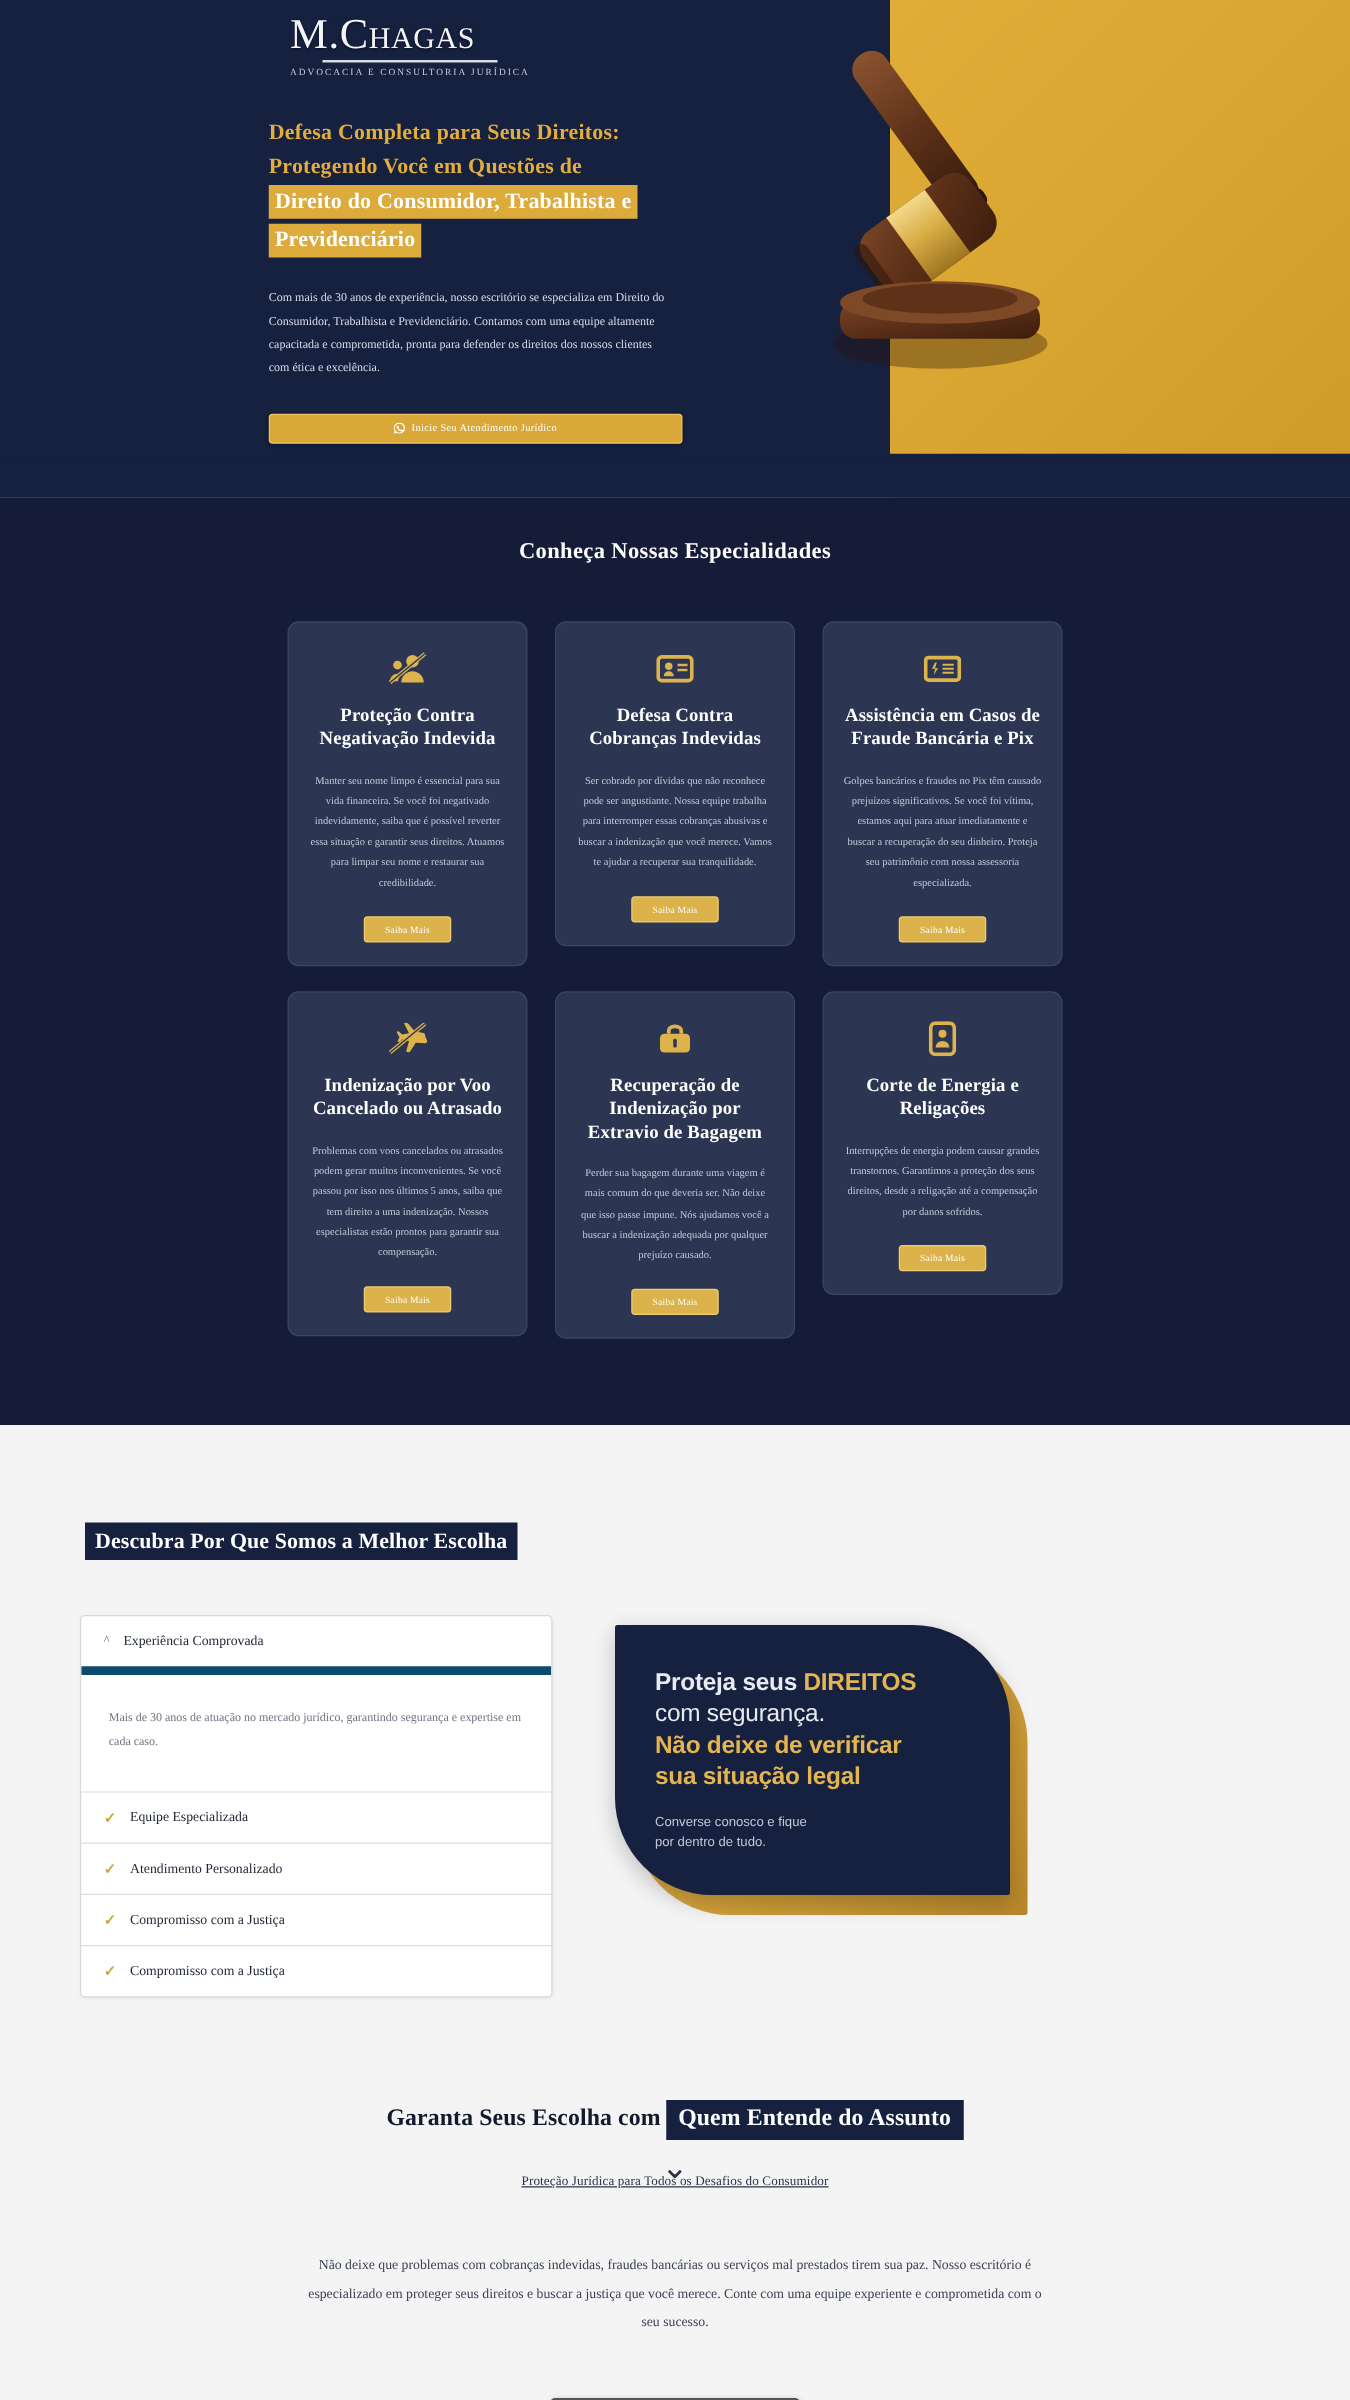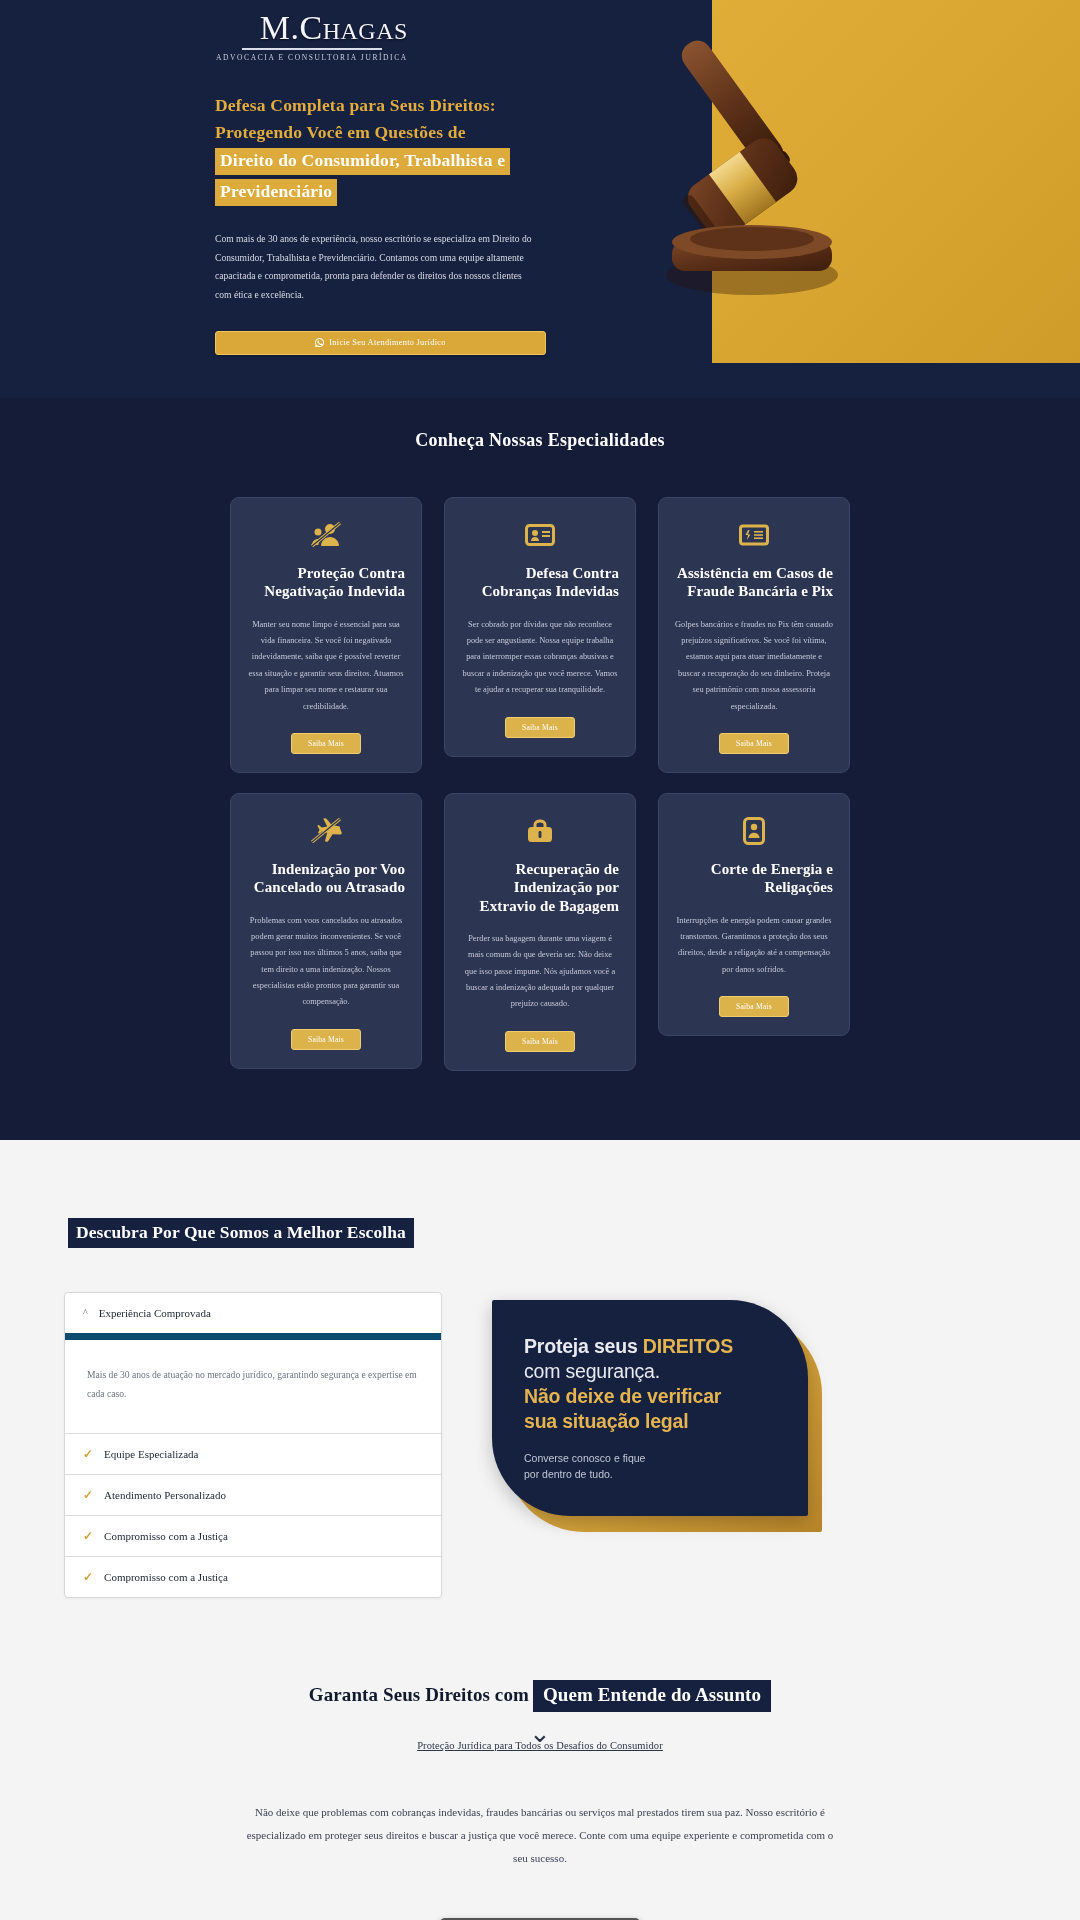--- a/index.html
+++ b/index.html
@@ -69,24 +69,24 @@
     position: absolute;
     left: 580px;
     top: 25px;
     width: 360px;
     height: 290px;
     z-index: 5;
   }
 
   .logo-wrap {
     position: absolute;
-    left: 216px;
+    left: 232px;
     top: 10px;
     z-index: 10;
-    text-align: right;
+    text-align: left;
   }
   .logo-mark {
     font-family: "Liberation Serif", "DejaVu Serif", serif;
     font-size: 34px;
     letter-spacing: 0.5px;
     color: #f2f4f9;
     font-variant: small-caps;
     text-shadow: 0 1px 2px rgba(0,0,0,0.6);
     line-height: 1.05;
   }
@@ -194,21 +194,20 @@
     align-items: center;
     justify-content: center;
   }
   .card-title {
     color: #ffffff;
     font-size: 15px;
     font-weight: 700;
     line-height: 1.22;
     margin-bottom: 16px;
     letter-spacing: 0.1px;
-    text-align: right;
   }
   .card-text {
     color: #c6cbd9;
     font-size: 8.4px;
     line-height: 1.95;
     margin-bottom: 18px;
   }
   .card-btn {
     background: #dcb24a;
     border: 1px solid #f0cd74;
@@ -632,21 +631,21 @@
         </div>
       </div>
 
     </div>
 
     <div class="arrow-down">⌄</div>
   </section>
 
   <section class="closing">
     <div class="closing-h">
-      <span>Garanta Seus Direitos com</span><span class="box">Quem Entende do Assunto</span>
+      <span>Garanta Seus Escolha com</span><span class="box">Quem Entende do Assunto</span>
     </div>
     <div class="closing-sub">Proteção Jurídica para Todos os Desafios do Consumidor</div>
     <p class="closing-para">Não deixe que problemas com cobranças indevidas, fraudes bancárias ou serviços mal prestados tirem sua paz. Nosso escritório é especializado em proteger seus direitos e buscar a justiça que você merece. Conte com uma equipe experiente e comprometida com o seu sucesso.</p>
     <button class="closing-cta">
       
       
     </button>
   </section>
 
 </div>

